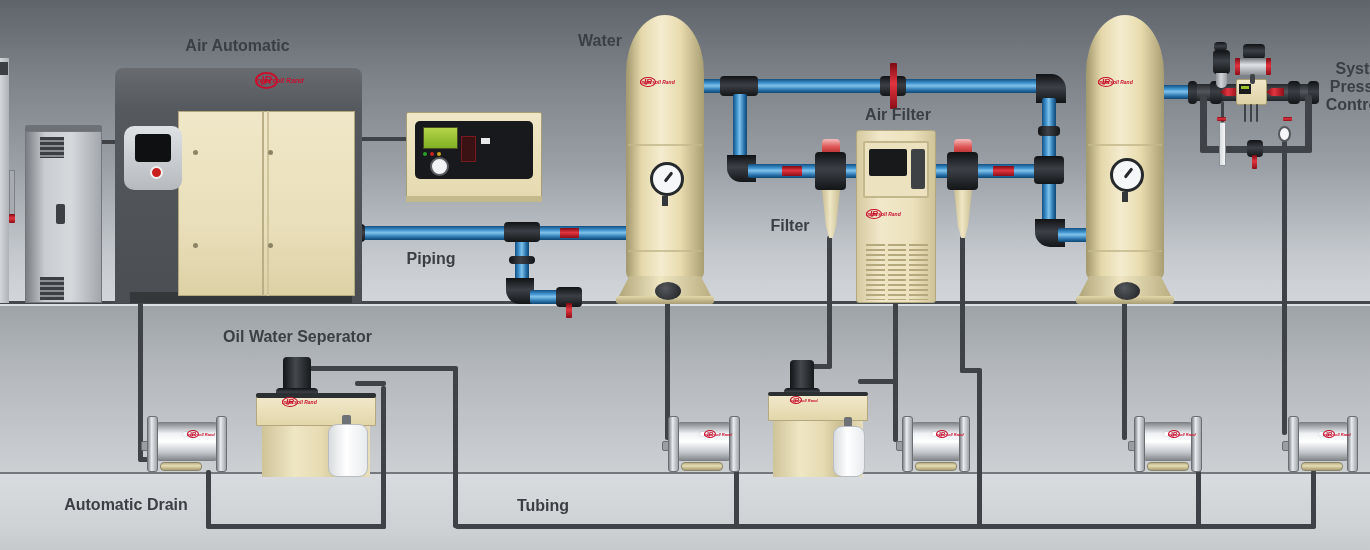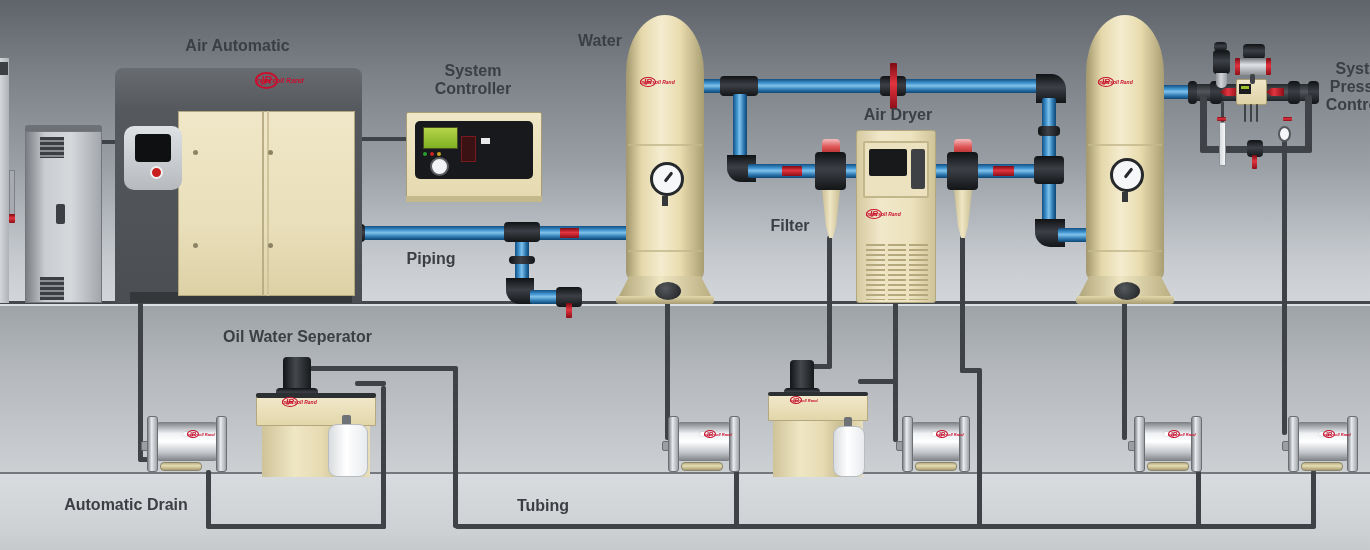--- a/index.html
+++ b/index.html
@@ -355,22 +355,21 @@
     <span class="dlbl">
         <b class="irlogo xs" style="position:static;">
           <b>IR</b>
           <i>Ingersoll Rand</i>
         </b>
       </span>
     <i class="dout"></i>
   </div>
 
   <div class="lbl" style="left:160px;top:37px;width:155px;">Air Automatic</div>
-  <div class="lbl" style="left:420px;top:62px;width:106px;">System Controller</div>
   <div class="lbl" style="left:570px;top:32px;width:60px;">Water</div>
-  <div class="lbl" style="left:858px;top:106px;width:80px;">Air Dryer</div>
+  <div class="lbl" style="left:858px;top:106px;width:80px;">Air Filter</div>
   <div class="lbl" style="left:762px;top:217px;width:56px;">Filter</div>
   <div class="lbl" style="left:400px;top:250px;width:62px;text-align:center;">Piping</div>
   <div class="lbl" style="left:215px;top:328px;width:165px;">Oil Water Seperator</div>
   <div class="lbl" style="left:55px;top:496px;width:142px;">Automatic Drain</div>
   <div class="lbl" style="left:512px;top:497px;width:62px;">Tubing</div>
   <div class="lbl" style="left:1314px;top:60px;width:100px;">System Pressure Controller</div>
 </div>
 
 </body></html>

